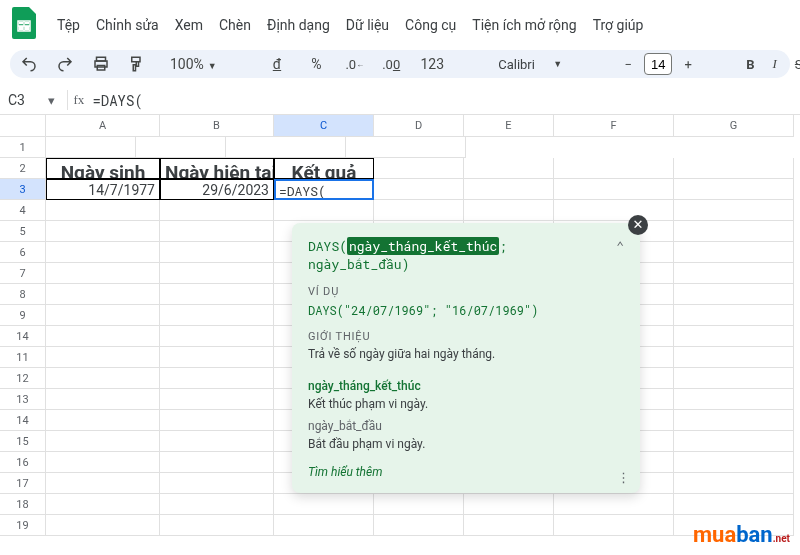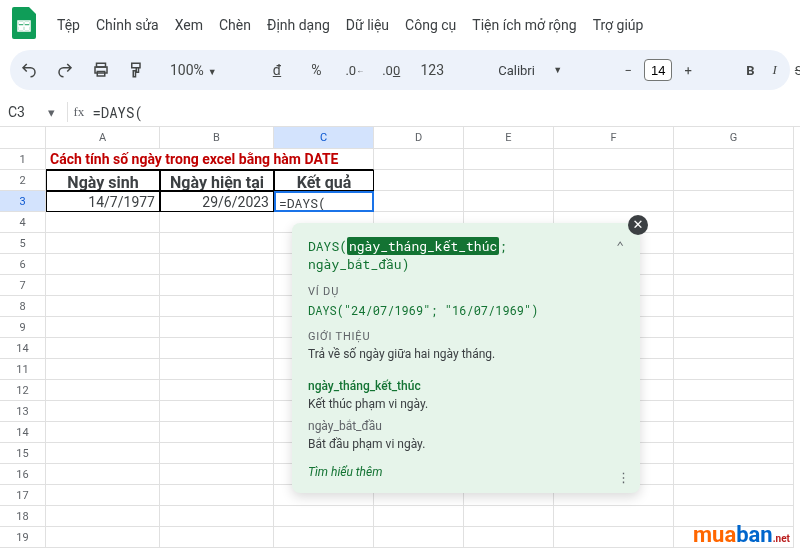--- a/index.html
+++ b/index.html
@@ -5,21 +5,21 @@
 * { box-sizing: border-box; margin: 0; padding: 0; }
 body { font-family: "Google Sans", Roboto, Arial, sans-serif; font-size: 13px; color: #3c4043; background: #fff; width: 800px; height: 555px; overflow: hidden; position: relative; }
 .header { display: flex; align-items: center; padding: 6px 12px 0 12px; gap: 10px; }
 .logo { width: 28px; height: 36px; display: flex; align-items: center; }
 .title-area { flex: 1; }
 .title-row { display: flex; align-items: center; gap: 8px; }
 .doc-title { font-size: 18px; color: #5f6368; padding: 1px 4px; }
 .title-icon { color: #5f6368; cursor: pointer; }
 .menubar { display: flex; gap: 2px; margin-top: 2px; }
 .menubar span { padding: 4px 7px; color: #3c4043; font-size: 14px; border-radius: 4px; cursor: pointer; }
-.toolbar { margin: 8px 10px; background: #edf2fa; border-radius: 24px; padding: 4px 10px; display: flex; align-items: center; gap: 18px; height: 40px; }
+.toolbar { margin: 8px 10px; background: #edf2fa; border-radius: 24px; padding: 4px 10px; display: flex; align-items: center; gap: 18px; height: 28px; }
 .tb-btn { width: 28px; height: 28px; display: flex; align-items: center; justify-content: center; border-radius: 4px; cursor: pointer; color: #444746; }
 .tb-sep { width: 1px; height: 20px; background: #c7c7c7; margin: 0 4px; }
 .tb-text { padding: 0 6px; color: #444746; font-size: 14px; }
 .font-sel { display: flex; align-items: center; padding: 0 8px; min-width: 80px; }
 .size-box { display: flex; align-items: center; }
 .size-input { width: 28px; height: 22px; border: 1px solid #747775; border-radius: 4px; text-align: center; font-size: 13px; margin: 0 2px; background: #fff;}
 .namebox-row { display: flex; align-items: center; border-bottom: 1px solid #e0e0e0; padding: 2px 0 2px 0; }
 .namebox { width: 48px; padding: 4px 8px; font-size: 14px; color: #3c4043; }
 .namebox-dd { color: #5f6368; padding-right: 6px; }
 .fx-sep { width: 1px; height: 20px; background: #e0e0e0; margin: 0 6px; }
@@ -29,21 +29,21 @@
 .col-headers { display: flex; height: 22px; }
 .corner { width: 46px; border-right: 1px solid #e0e0e0; border-bottom: 1px solid #e0e0e0; background: #fff; }
 .col-h { border-right: 1px solid #e0e0e0; border-bottom: 1px solid #e0e0e0; text-align: center; font-size: 11px; color: #5f6368; line-height: 22px; background: #fff; }
 .col-h.active { background: #d3e3fd; color: #0b57d0; }
 .row { display: flex; height: 21px; }
 .row-h { width: 46px; border-right: 1px solid #e0e0e0; border-bottom: 1px solid #e0e0e0; text-align: center; font-size: 11px; color: #5f6368; line-height: 21px; background: #fff; }
 .row-h.active { background: #d3e3fd; color: #0b57d0; }
 .cell { border-right: 1px solid #e0e0e0; border-bottom: 1px solid #e0e0e0; padding: 2px 4px; font-size: 13px; overflow: hidden; white-space: nowrap; background: #fff; position: relative; }
 .wA { width: 114px; } .wB { width: 114px; } .wC { width: 100px; } .wD { width: 90px; } .wE { width: 90px; } .wF { width: 120px; } .wG { width: 120px; }
 .title-cell { color: #c00000; font-weight: bold; font-size: 14px; border-bottom: 1px solid #000; }
-.hdr-cell { font-weight: bold; text-align: center; border: 1px solid #000; font-size: 16px; }
+.hdr-cell { font-weight: bold; text-align: center; border: 1px solid #000; font-size: 19px; }
 .data-cell { text-align: right; border: 1px solid #000; font-size: 14px; }
 .editing { border: 2px solid #1a73e8; padding: 1px 3px; }
 .editing-text { font-family: 'Roboto Mono', monospace; color: #3c4043; }
 .tooltip { position: absolute; left: 292px; top: 223px; width: 348px; background: #e6f4ea; border-radius: 8px; box-shadow: 0 4px 12px rgba(0,0,0,0.15); padding: 14px 16px; font-size: 13px; z-index: 10; }
 .tt-close { position: absolute; right: -8px; top: -8px; width: 20px; height: 20px; background: #3c4043; color: #fff; border-radius: 50%; text-align: center; line-height: 20px; font-size: 13px; cursor: pointer; }
 .tt-sig { font-family: 'Roboto Mono', monospace; color: #137333; font-size: 13px; display: flex; justify-content: space-between; align-items: flex-start; }
 .tt-sig-hl { background: #137333; color: #fff; padding: 0 2px; border-radius: 2px; }
 .tt-section { margin-top: 12px; }
 .tt-label { font-size: 11px; color: #5f6368; letter-spacing: 0.8px; }
 .tt-example { font-family: 'Roboto Mono', monospace; color: #137333; margin-top: 4px; font-size: 12px; }
@@ -168,21 +168,20 @@
     <div class="col-h wA">A</div>
     <div class="col-h wB">B</div>
     <div class="col-h wC active">C</div>
     <div class="col-h wD">D</div>
     <div class="col-h wE">E</div>
     <div class="col-h wF">F</div>
     <div class="col-h wG">G</div>
   </div>
   <div class="row">
     <div class="row-h">1</div>
-    <div class="cell title-cell" style="width:328px; border-right:1px solid #e0e0e0;">Cách tính số ngày trong excel bằng hàm DATE</div>
     <div class="cell wD"></div>
     <div class="cell wE"></div>
     <div class="cell wF"></div>
     <div class="cell wG"></div>
   </div>
   <div class="row">
     <div class="row-h">2</div>
     <div class="cell hdr-cell wA">Ngày sinh</div>
     <div class="cell hdr-cell wB">Ngày hiện tại</div>
     <div class="cell hdr-cell wC">Kết quả</div>

